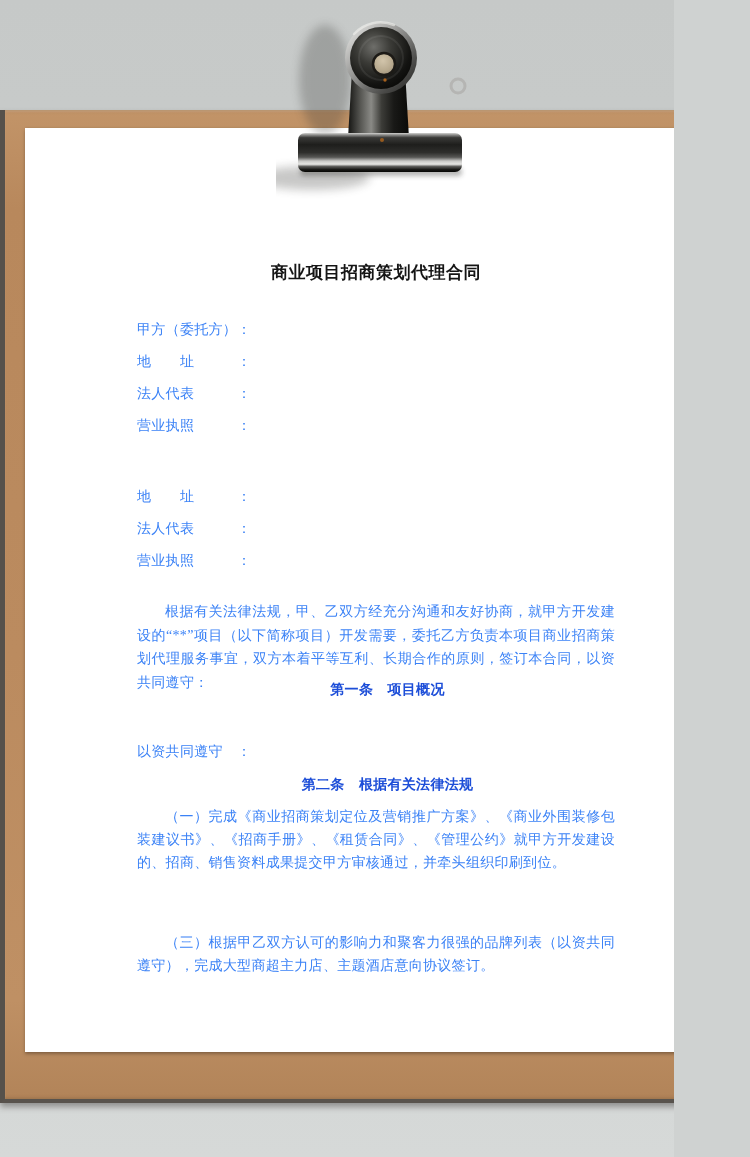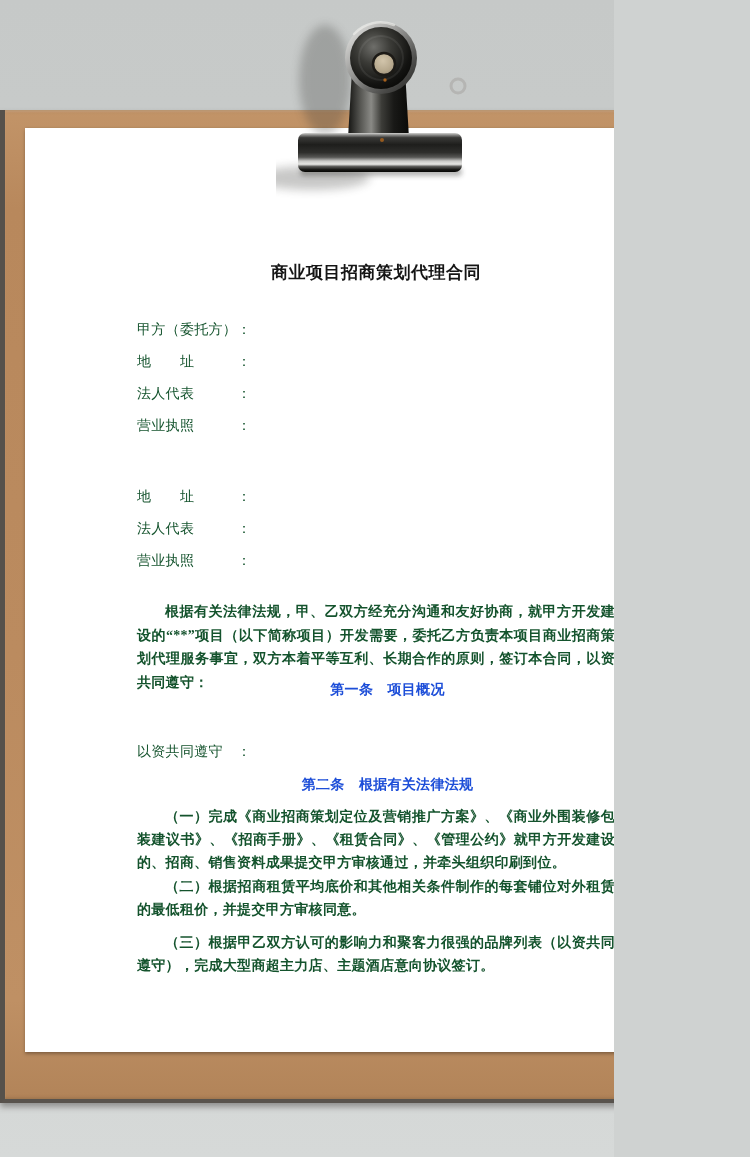--- a/index.html
+++ b/index.html
@@ -1,29 +1,29 @@
 <!DOCTYPE html>
 <html><head>
 <meta charset="utf-8">
 <style>
   html,body{margin:0;padding:0;background:#cfd2d1;}
-  .scene{position:relative;width:614px;height:1157px;overflow:hidden;
+  .scene{position:relative;width:674px;height:1157px;overflow:hidden;
          background:linear-gradient(180deg,#c6c9c8 0%,#cbcecd 45%,#d6d9d8 100%);
          font-family:"Liberation Serif","DejaVu Serif",serif;}
   .clipboard{position:absolute;left:0;top:110px;width:742px;height:989px;
          background:linear-gradient(180deg,#c29468 0%,#b8885c 10%,#bb8b5f 55%,#bf9064 90%,#b28459 100%);
          border-left:5px solid #56514b;border-bottom:4px solid #58534d;
          box-shadow:0 4px 6px rgba(40,38,35,0.40), inset -3px 0 4px rgba(90,66,42,0.45), inset 0 2px 2px rgba(255,236,214,0.25);}
   .paper{position:absolute;left:25px;top:128px;width:701px;height:924px;background:#ffffff;
          box-shadow:0 2px 3px rgba(92,70,48,0.55), 2px 0 2px rgba(120,92,64,0.30);}
   .doc-title{position:absolute;left:112px;right:111px;top:133px;text-align:center;
          font-family:"Liberation Sans","DejaVu Sans",sans-serif;
          font-weight:bold;font-size:17px;line-height:24px;color:#151515;letter-spacing:0.5px;}
-  .l{position:absolute;left:112px;right:111px;font-size:14px;line-height:23px;color:#14532d;letter-spacing:0.3px;}
-  .para{text-align:justify;text-indent:28px;font-weight:bold;}
+  .l{position:absolute;left:112px;right:111px;font-size:14px;line-height:23px;color:#3b82f6;letter-spacing:0.3px;}
+  .para{text-align:justify;text-indent:28px;}
   .hd{font-weight:bold;text-indent:23px;color:#1d4ed8;text-align:center;}
   .preamble{line-height:23.5px;}
 </style>
 </head>
 <body>
 
 <div class="scene">
 
   <div class="clipboard"></div>
 
@@ -39,21 +39,20 @@
     <div class="l" style="top:389px">法人代表　　　：</div>
     <div class="l" style="top:421px">营业执照　　　：</div>
 
     <div class="l para preamble" style="top:472px">根据有关法律法规，甲、乙双方经充分沟通和友好协商，就甲方开发建设的“**”项目（以下简称项目）开发需要，委托乙方负责本项目商业招商策划代理服务事宜，双方本着平等互利、长期合作的原则，签订本合同，以资共同遵守：</div>
 
     <div class="l hd" style="top:550px">第一条　项目概况</div>
     <div class="l" style="top:612px">以资共同遵守　：</div>
 
     <div class="l hd" style="top:645px">第二条　根据有关法律法规</div>
     <div class="l para" style="top:677px">（一）完成《商业招商策划定位及营销推广方案》、《商业外围装修包装建议书》、《招商手册》、《租赁合同》、《管理公约》就甲方开发建设的、招商、销售资料成果提交甲方审核通过，并牵头组织印刷到位。</div>
-    <div class="l para" style="top:747px">（二）根据招商租赁平均底价和其他相关条件制作的每套铺位对外租赁的最低租价，并提交甲方审核同意。</div>
     <div class="l para" style="top:803px">（三）根据甲乙双方认可的影响力和聚客力很强的品牌列表（以资共同遵守），完成大型商超主力店、主题酒店意向协议签订。</div>
   </div>
 
   <svg style="position:absolute;left:276px;top:10px" width="210" height="200" viewBox="0 0 210 200">
     <defs>
       <linearGradient id="rimGrad" x1="0" y1="0" x2="1" y2="1">
         <stop offset="0" stop-color="#f2f2f0"></stop>
           <stop offset="0.4" stop-color="#9c9c9a"></stop>
         <stop offset="0.75" stop-color="#4b4b49"></stop>
           <stop offset="1" stop-color="#222220"></stop>

